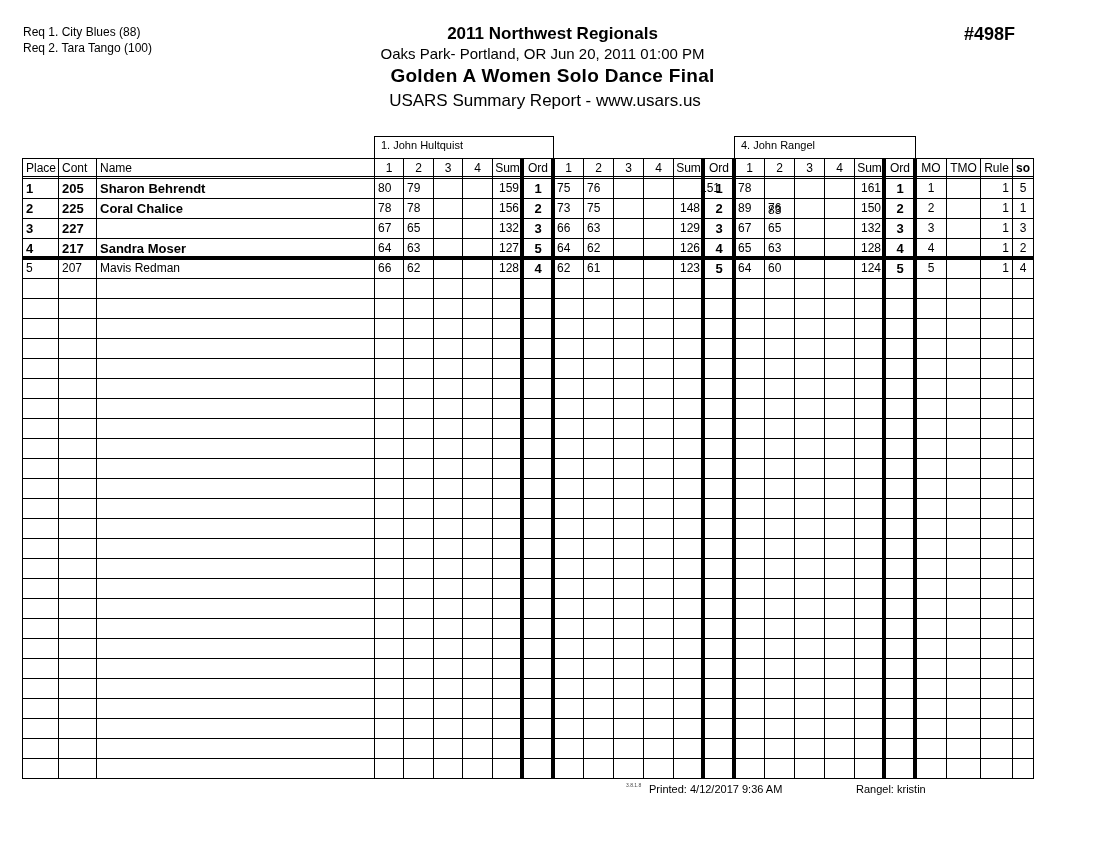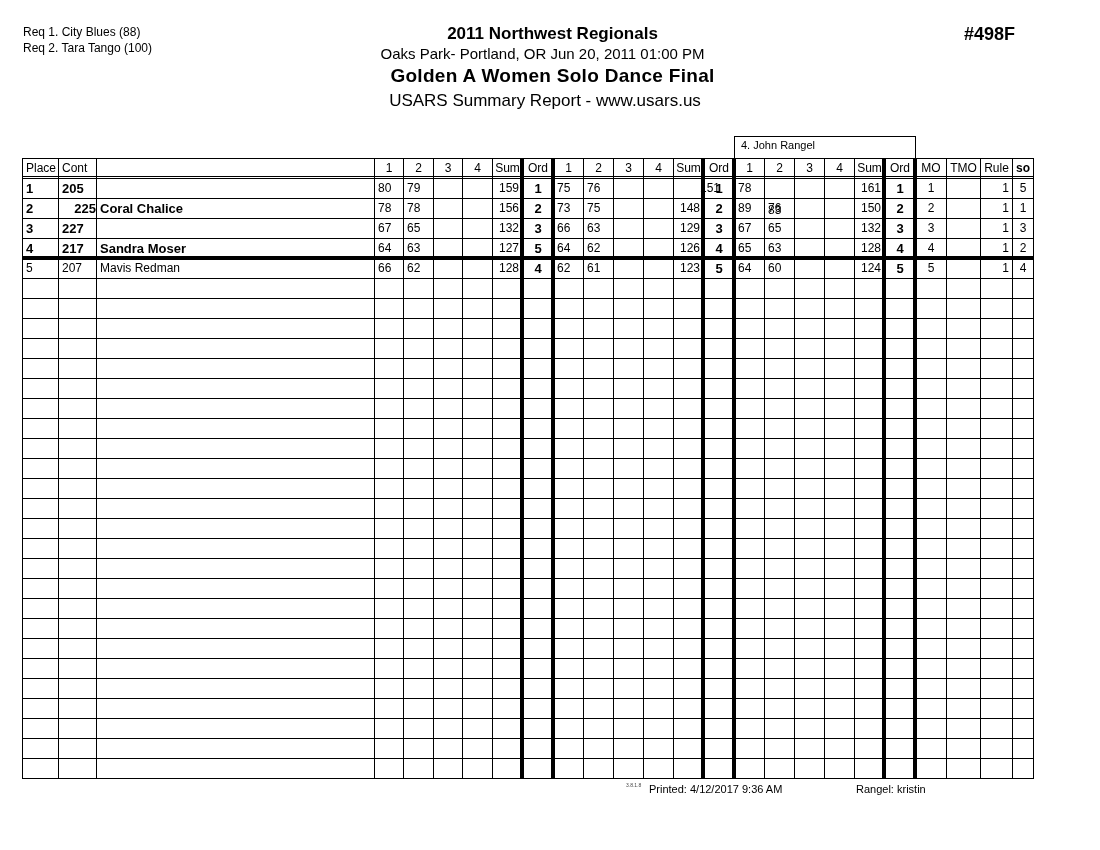--- a/index.html
+++ b/index.html
@@ -35,20 +35,21 @@
 <div>
   <div class="abs req" style="top:25px">Req  1.  City Blues (88)</div>
   <div class="abs req" style="top:41px">Req  2.  Tara Tango (100)</div>
   <div class="abs title1">2011 Northwest Regionals</div>
   <div class="abs title2">Oaks Park- Portland, OR  Jun 20, 2011  01:00 PM</div>
   <div class="abs title3">Golden A Women Solo Dance Final</div>
   <div class="abs title4">USARS Summary Report - www.usars.us</div>
   <div class="abs eventno">#498F</div>
 
   <div class="grid" id="grid">
+      <div class="judge-box" style="left: 374px; width: 180px;">1.  John Hultquist</div>
       <div class="judge-box" style="left: 734px; width: 182px;">4.  John Rangel</div>
       <div class="hline" style="left: 22px; width: 1012px; top: 158px;"></div>
       <div class="hline" style="left: 22px; width: 1012px; top: 176px;"></div>
       <div class="hline" style="left: 22px; width: 1012px; top: 178px; height: 1px;"></div>
       <div class="hline" style="left: 22px; width: 1012px; top: 198px; height: 1px;"></div>
       <div class="hline" style="left: 22px; width: 1012px; top: 218px; height: 1px;"></div>
       <div class="hline" style="left: 22px; width: 1012px; top: 238px; height: 1px;"></div>
       <div class="hline" style="left: 22px; width: 1012px; top: 256px; height: 4px;"></div>
       <div class="hline" style="left: 22px; width: 1012px; top: 278px; height: 1px;"></div>
       <div class="hline" style="left: 22px; width: 1012px; top: 298px; height: 1px;"></div>
@@ -97,20 +98,21 @@
       <div class="vline" style="left: 824px; top: 158px; height: 621px;"></div>
       <div class="vline" style="left: 854px; top: 158px; height: 621px;"></div>
       <div class="vline thick" style="left: 882px; top: 158px; height: 621px;"></div>
       <div class="vline thick" style="left: 913px; top: 158px; height: 621px;"></div>
       <div class="vline" style="left: 946px; top: 158px; height: 621px;"></div>
       <div class="vline" style="left: 980px; top: 158px; height: 621px;"></div>
       <div class="vline" style="left: 1012px; top: 158px; height: 621px;"></div>
       <div class="vline" style="left: 1033px; top: 158px; height: 621px;"></div>
       <div class="cell left" style="left: 23px; width: 35px; top: 159px; height: 19px;">Place</div>
       <div class="cell left" style="left: 59px; width: 37px; top: 159px; height: 19px;">Cont</div>
+      <div class="cell left" style="left: 97px; width: 277px; top: 159px; height: 19px;">Name</div>
       <div class="cell hcell" style="left: 375px; width: 28px; top: 159px; height: 19px;">1</div>
       <div class="cell hcell" style="left: 404px; width: 29px; top: 159px; height: 19px;">2</div>
       <div class="cell hcell" style="left: 434px; width: 28px; top: 159px; height: 19px;">3</div>
       <div class="cell hcell" style="left: 463px; width: 29px; top: 159px; height: 19px;">4</div>
       <div class="cell hcell" style="left: 493px; width: 29px; top: 159px; height: 19px;">Sum</div>
       <div class="cell hcell" style="left: 523px; width: 30px; top: 159px; height: 19px;">Ord</div>
       <div class="cell hcell" style="left: 554px; width: 29px; top: 159px; height: 19px;">1</div>
       <div class="cell hcell" style="left: 584px; width: 29px; top: 159px; height: 19px;">2</div>
       <div class="cell hcell" style="left: 614px; width: 29px; top: 159px; height: 19px;">3</div>
       <div class="cell hcell" style="left: 644px; width: 29px; top: 159px; height: 19px;">4</div>
@@ -121,20 +123,21 @@
       <div class="cell hcell" style="left: 795px; width: 29px; top: 159px; height: 19px;">3</div>
       <div class="cell hcell" style="left: 825px; width: 29px; top: 159px; height: 19px;">4</div>
       <div class="cell hcell" style="left: 855px; width: 29px; top: 159px; height: 19px;">Sum</div>
       <div class="cell hcell" style="left: 885px; width: 30px; top: 159px; height: 19px;">Ord</div>
       <div class="cell hcell" style="left: 916px; width: 30px; top: 159px; height: 19px;">MO</div>
       <div class="cell hcell" style="left: 947px; width: 33px; top: 159px; height: 19px;">TMO</div>
       <div class="cell hcell" style="left: 981px; width: 31px; top: 159px; height: 19px;">Rule</div>
       <div class="cell hcell" style="left: 1013px; width: 20px; top: 159px; height: 19px; font-weight: bold;">so</div>
       <div class="cell left bold" style="left: 23px; width: 35px; top: 179px; height: 19px;">1</div>
       <div class="cell left bold" style="left: 59px; width: 37px; top: 179px; height: 19px;">205</div>
+      <div class="cell left bold" style="left: 97px; width: 277px; top: 179px; height: 19px;">Sharon Behrendt</div>
       <div class="cell left" style="left: 375px; width: 28px; top: 179px; height: 19px;">80</div>
       <div class="cell left" style="left: 404px; width: 29px; top: 179px; height: 19px;">79</div>
       <div class="cell left" style="left: 434px; width: 28px; top: 179px; height: 19px;"></div>
       <div class="cell left" style="left: 463px; width: 29px; top: 179px; height: 19px;"></div>
       <div class="cell right" style="left: 493px; width: 29px; top: 179px; height: 19px;">159</div>
       <div class="cell center bold" style="left: 523px; width: 30px; top: 179px; height: 19px;">1</div>
       <div class="cell left" style="left: 554px; width: 29px; top: 179px; height: 19px;">75</div>
       <div class="cell left" style="left: 584px; width: 29px; top: 179px; height: 19px;">76</div>
       <div class="cell left" style="left: 614px; width: 29px; top: 179px; height: 19px;"></div>
       <div class="cell left" style="left: 644px; width: 29px; top: 179px; height: 19px;"></div>
@@ -144,21 +147,21 @@
       <div class="cell left" style="left: 765px; width: 29px; top: 179px; height: 19px; margin-top: 22px;">83</div>
       <div class="cell left" style="left: 795px; width: 29px; top: 179px; height: 19px;"></div>
       <div class="cell left" style="left: 825px; width: 29px; top: 179px; height: 19px;"></div>
       <div class="cell right" style="left: 855px; width: 29px; top: 179px; height: 19px;">161</div>
       <div class="cell center bold" style="left: 885px; width: 30px; top: 179px; height: 19px;">1</div>
       <div class="cell center" style="left: 916px; width: 30px; top: 179px; height: 19px;">1</div>
       <div class="cell center" style="left: 947px; width: 33px; top: 179px; height: 19px;"></div>
       <div class="cell right" style="left: 981px; width: 31px; top: 179px; height: 19px;">1</div>
       <div class="cell center" style="left: 1013px; width: 20px; top: 179px; height: 19px;">5</div>
       <div class="cell left bold" style="left: 23px; width: 35px; top: 199px; height: 19px;">2</div>
-      <div class="cell left bold" style="left: 59px; width: 37px; top: 199px; height: 19px; text-align: right;">225</div>
+      <div class="cell left bold" style="left: 59px; width: 37px; top: 199px; height: 19px;">225</div>
       <div class="cell left bold" style="left: 97px; width: 277px; top: 199px; height: 19px;">Coral Chalice</div>
       <div class="cell left" style="left: 375px; width: 28px; top: 199px; height: 19px;">78</div>
       <div class="cell left" style="left: 404px; width: 29px; top: 199px; height: 19px;">78</div>
       <div class="cell left" style="left: 434px; width: 28px; top: 199px; height: 19px;"></div>
       <div class="cell left" style="left: 463px; width: 29px; top: 199px; height: 19px;"></div>
       <div class="cell right" style="left: 493px; width: 29px; top: 199px; height: 19px;">156</div>
       <div class="cell center bold" style="left: 523px; width: 30px; top: 199px; height: 19px;">2</div>
       <div class="cell left" style="left: 554px; width: 29px; top: 199px; height: 19px;">73</div>
       <div class="cell left" style="left: 584px; width: 29px; top: 199px; height: 19px;">75</div>
       <div class="cell left" style="left: 614px; width: 29px; top: 199px; height: 19px;"></div>

